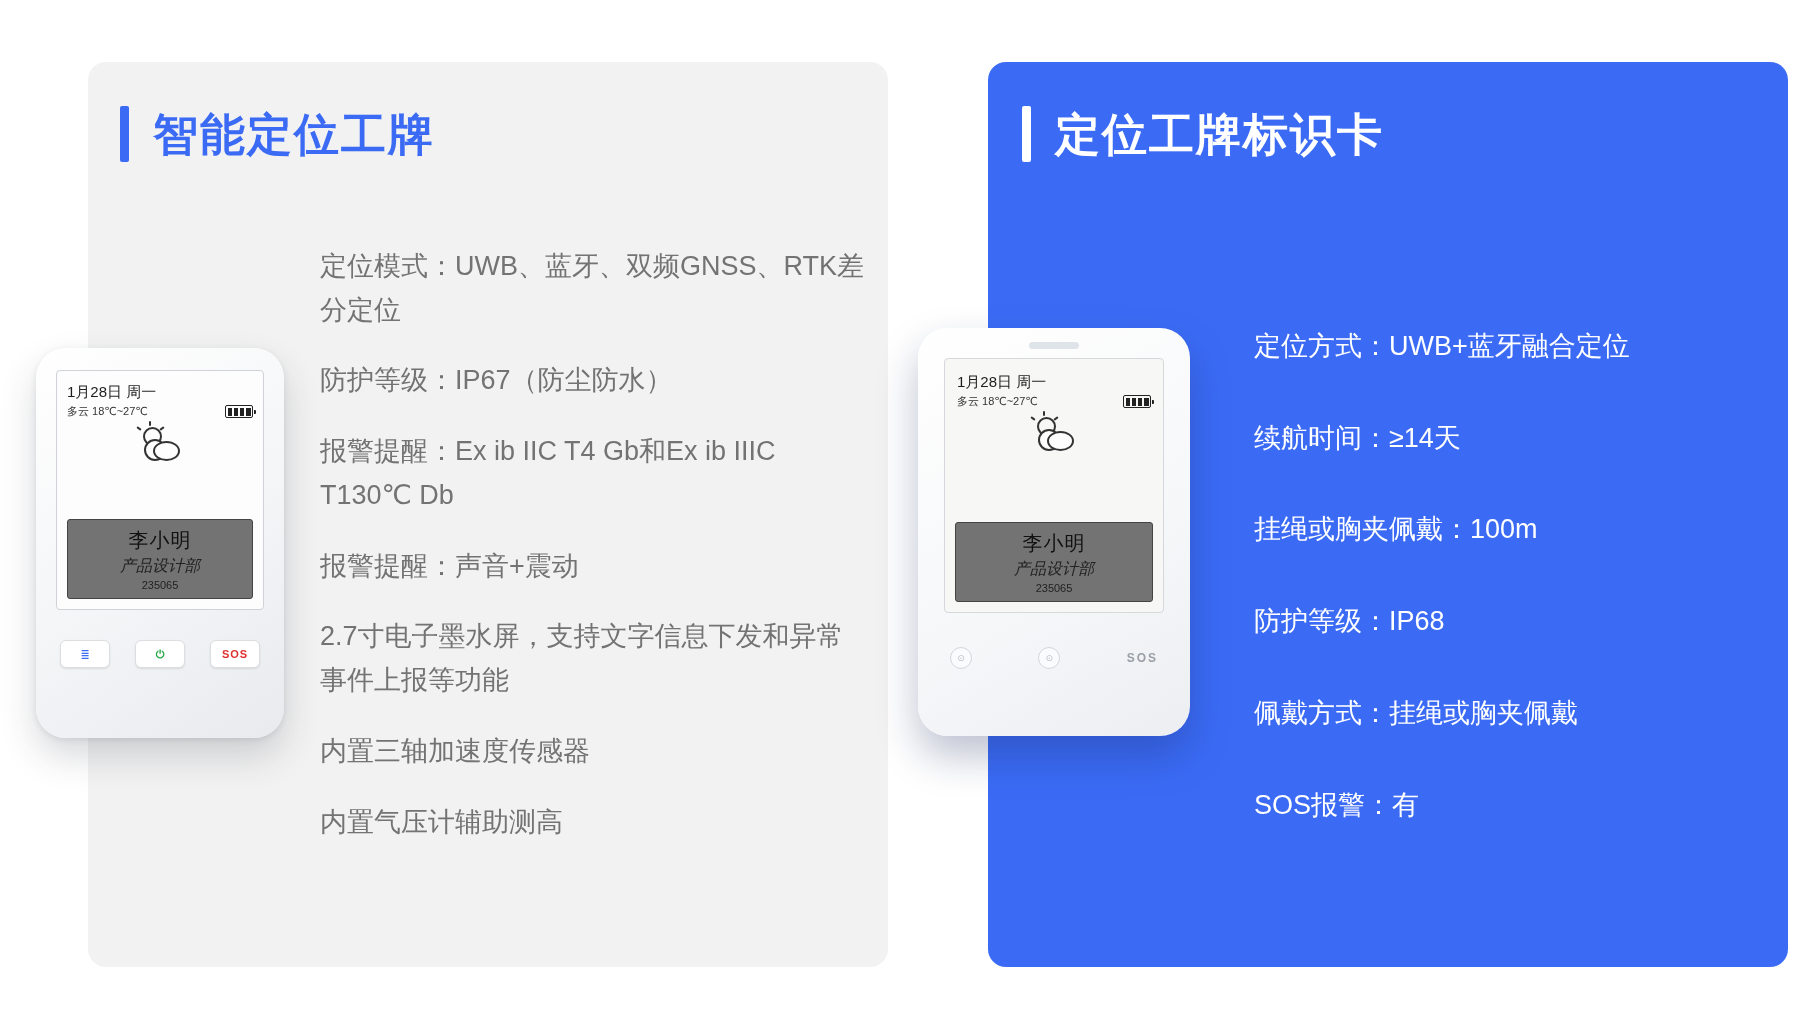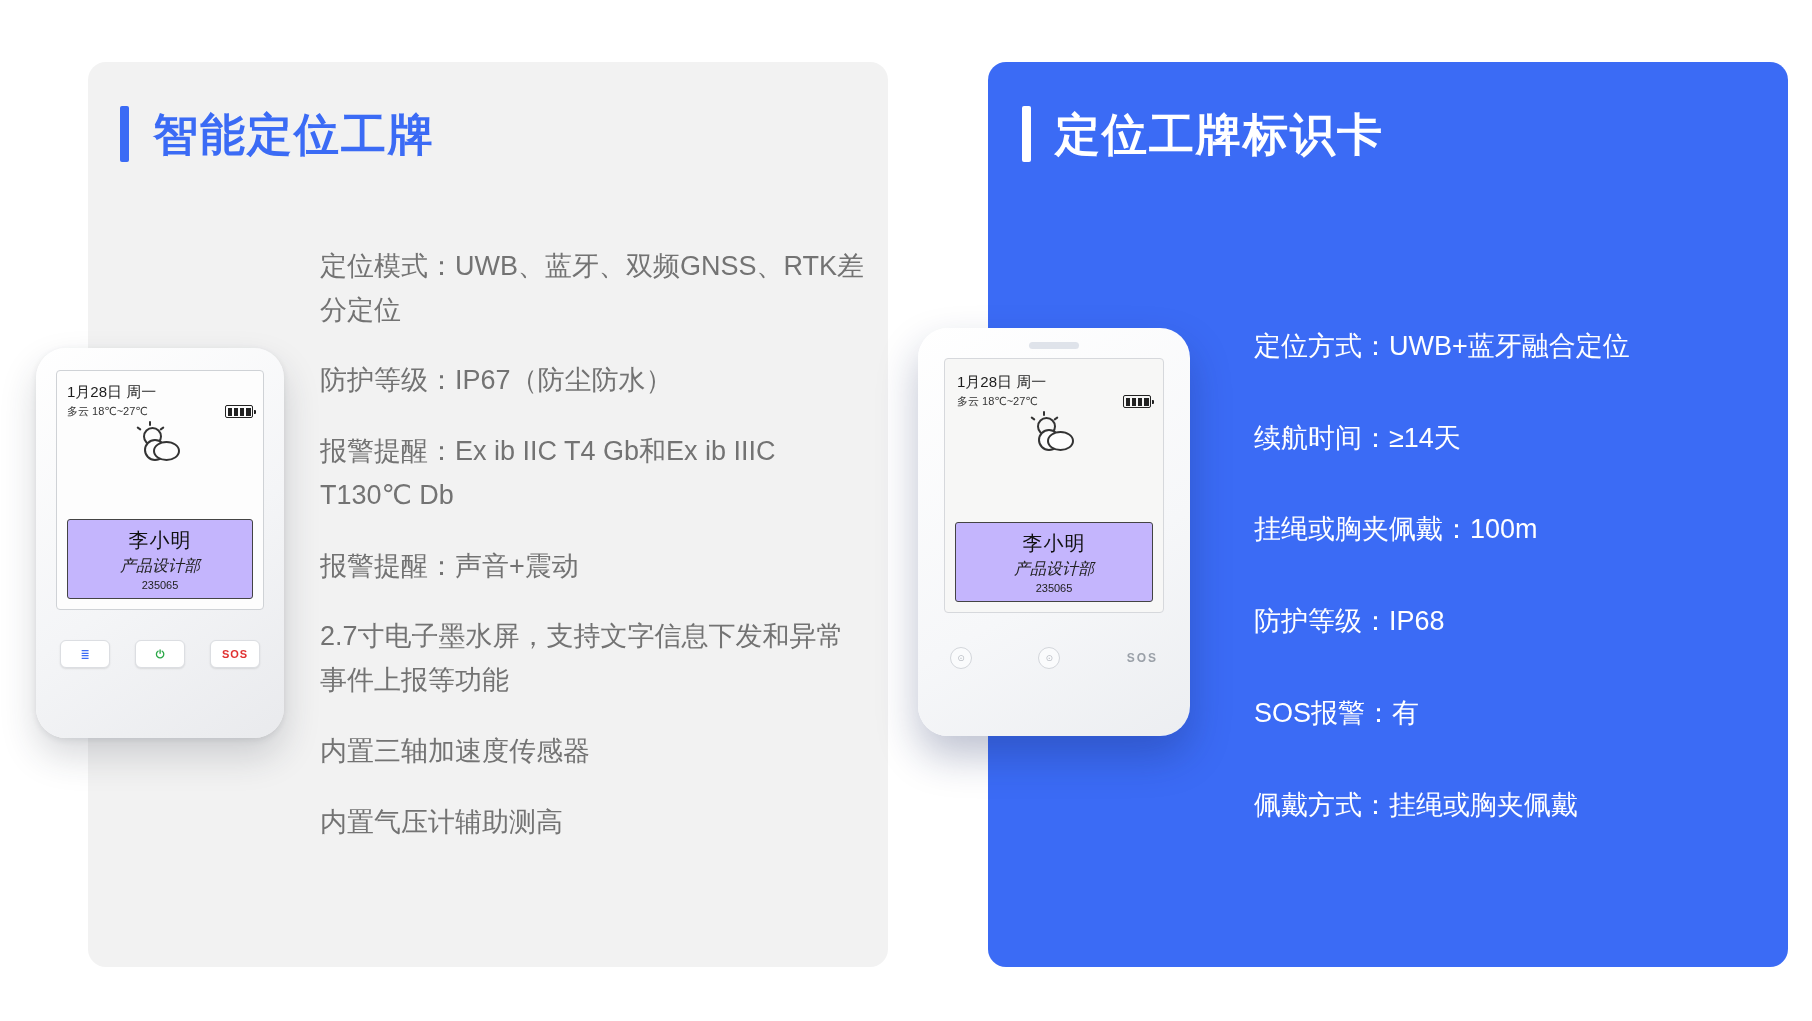--- a/index.html
+++ b/index.html
@@ -187,21 +187,21 @@
     position: absolute;
     left: 10px; right: 10px; bottom: 10px;
     height: 78px;
     border: 1.6px solid #444;
     border-radius: 3px;
     display: flex;
     flex-direction: column;
     align-items: center;
     justify-content: center;
     gap: 2px;
-    background: #c4b5fd;
+    background: #737373;
   }
   .namecard .nm-name { font-size: 20px; color: #111; letter-spacing: 1px; }
   .namecard .nm-dept { font-size: 16px; color: #222; font-style: italic; }
   .namecard .nm-id { font-size: 11px; color: #222; }
   .btn-row {
     display: flex;
     justify-content: space-between;
     align-items: center;
     margin-top: 30px;
     padding: 0 4px;
@@ -339,22 +339,22 @@
   <div class="title-row title-right">
     <div class="title-bar white"></div>
     <div class="title-text white">定位工牌标识卡</div>
   </div>
 
   <div class="spec-list spec-list-right">
     <div class="spec-item">定位方式：UWB+蓝牙融合定位</div>
     <div class="spec-item">续航时间：≥14天</div>
     <div class="spec-item">挂绳或胸夹佩戴：100m</div>
     <div class="spec-item">防护等级：IP68</div>
+    <div class="spec-item">佩戴方式：挂绳或胸夹佩戴</div>
     <div class="spec-item">SOS报警：有</div>
-    <div class="spec-item">佩戴方式：挂绳或胸夹佩戴</div>
   </div>
 
   <div class="device-right">
     <div class="speaker"></div>
     <div class="eink-r">
       <div class="eink-topline">
         <div class="eink-date">1月28日 周一</div>
       </div>
       <div class="eink-weather-line">
         <span>多云 18℃~27℃</span>

